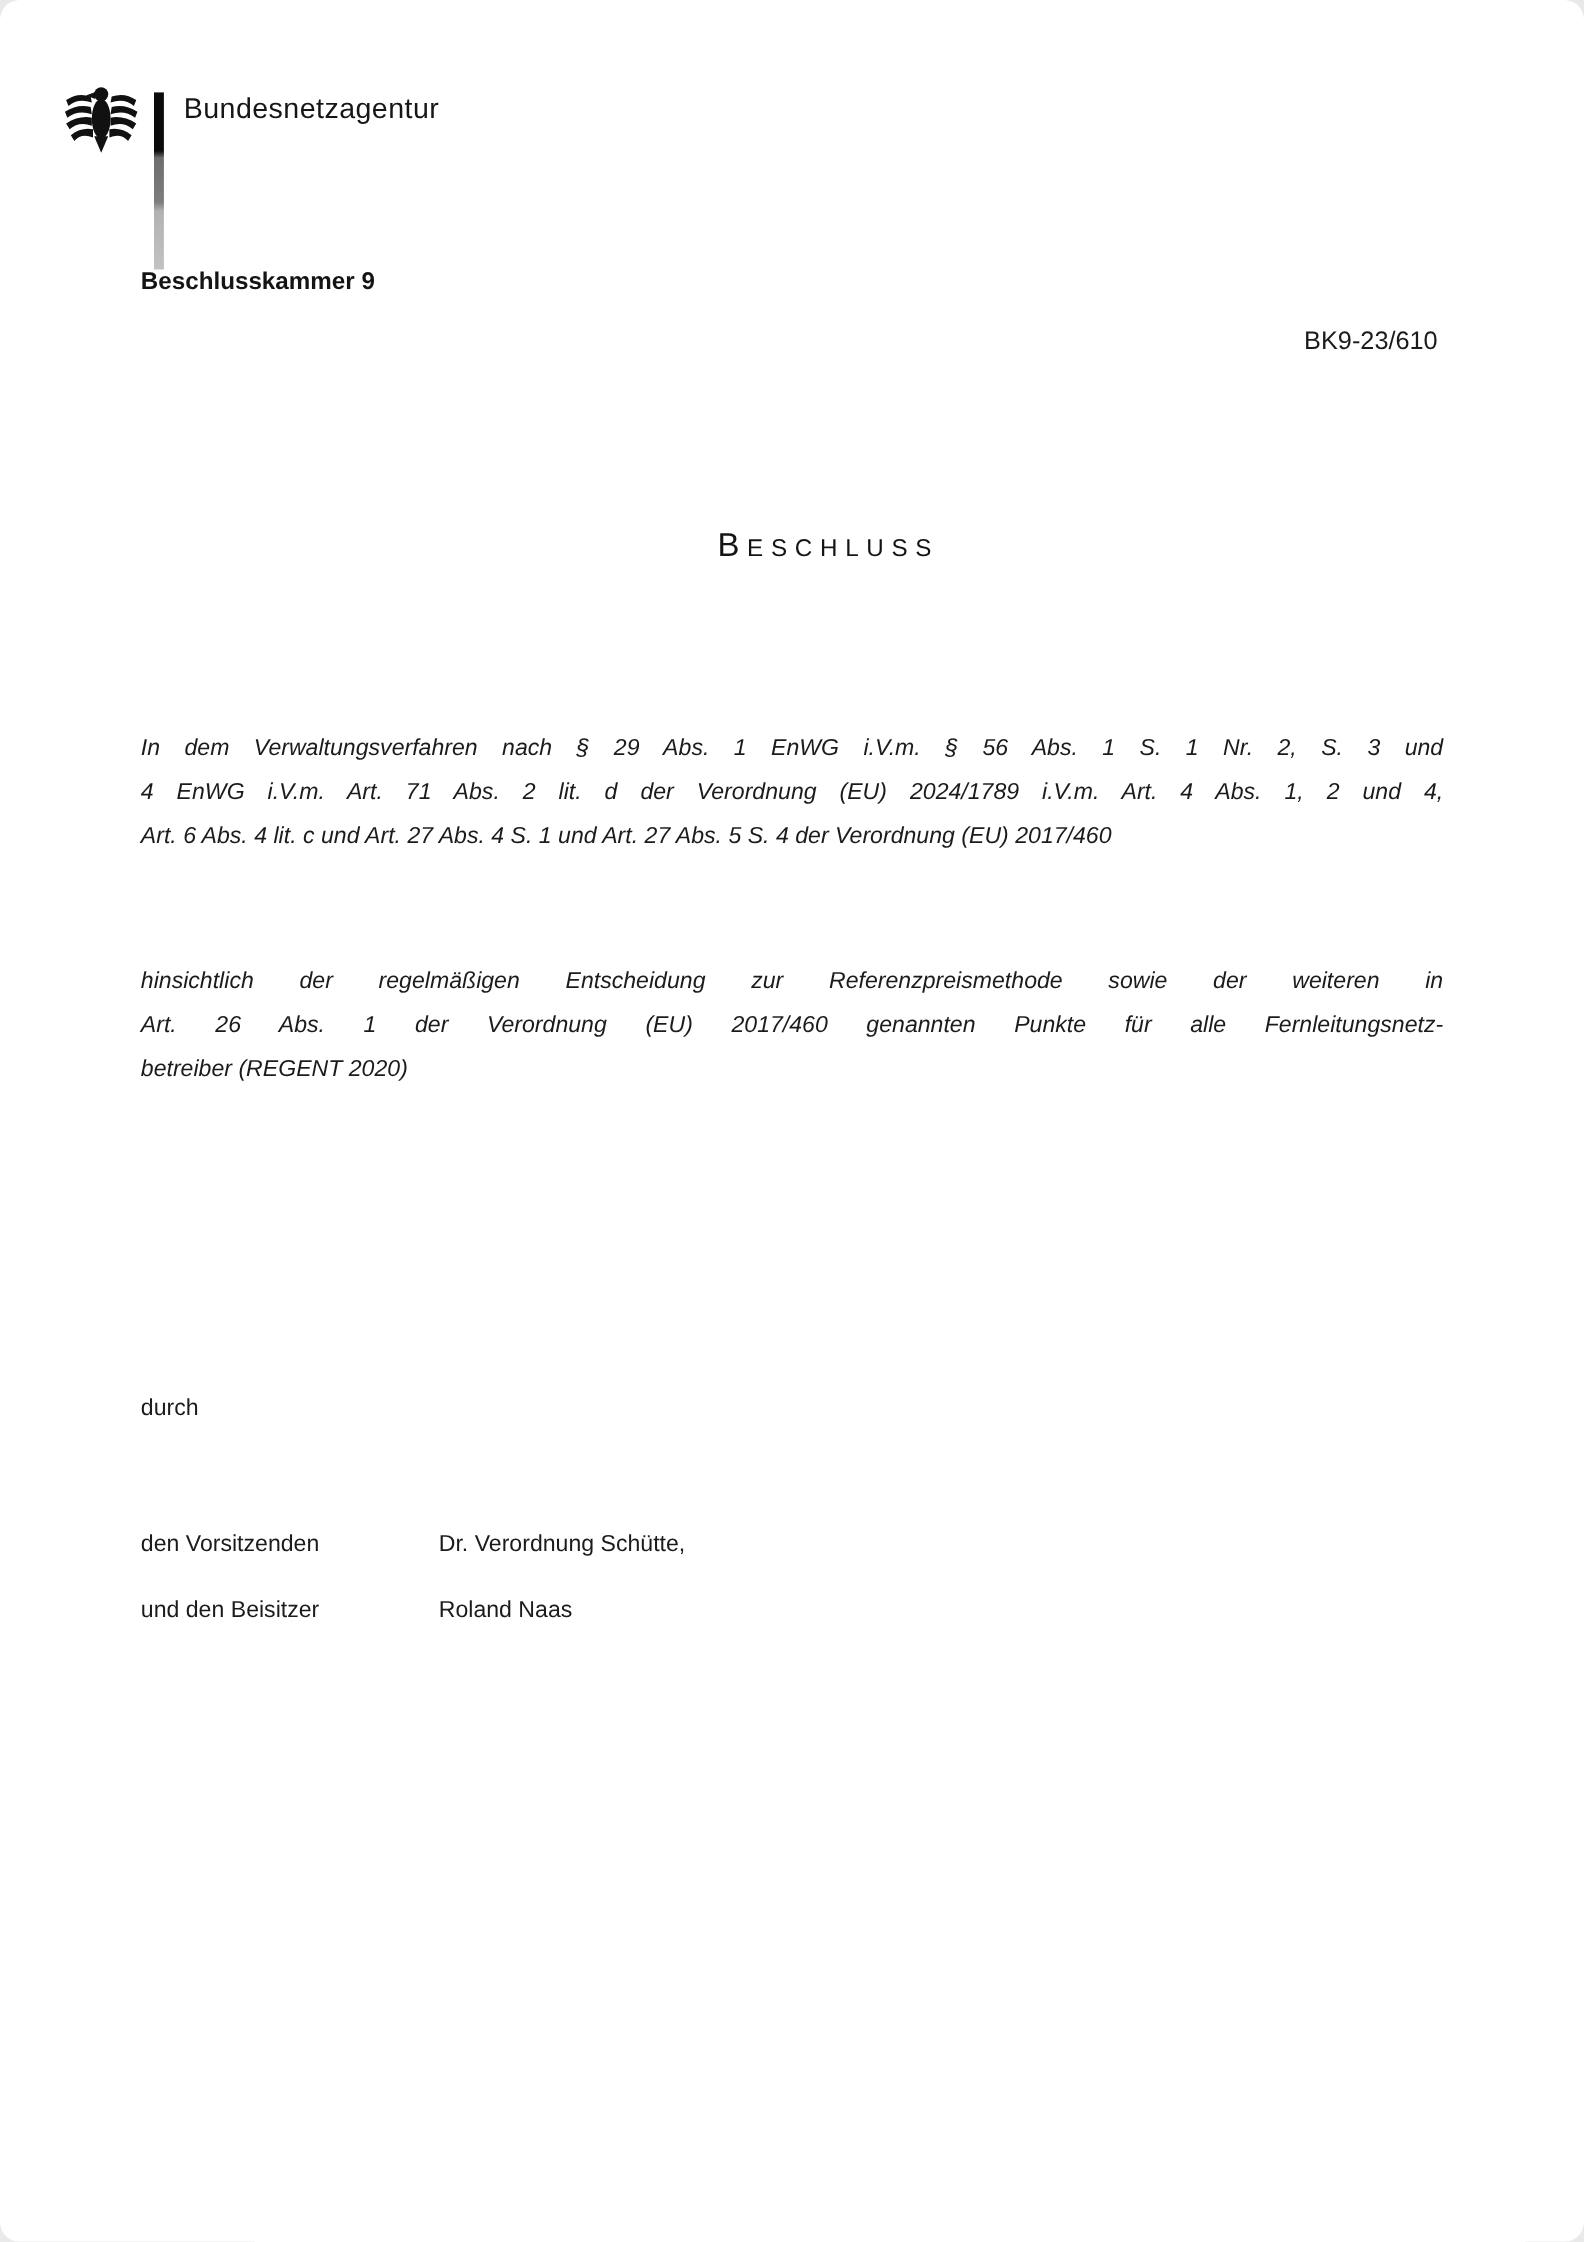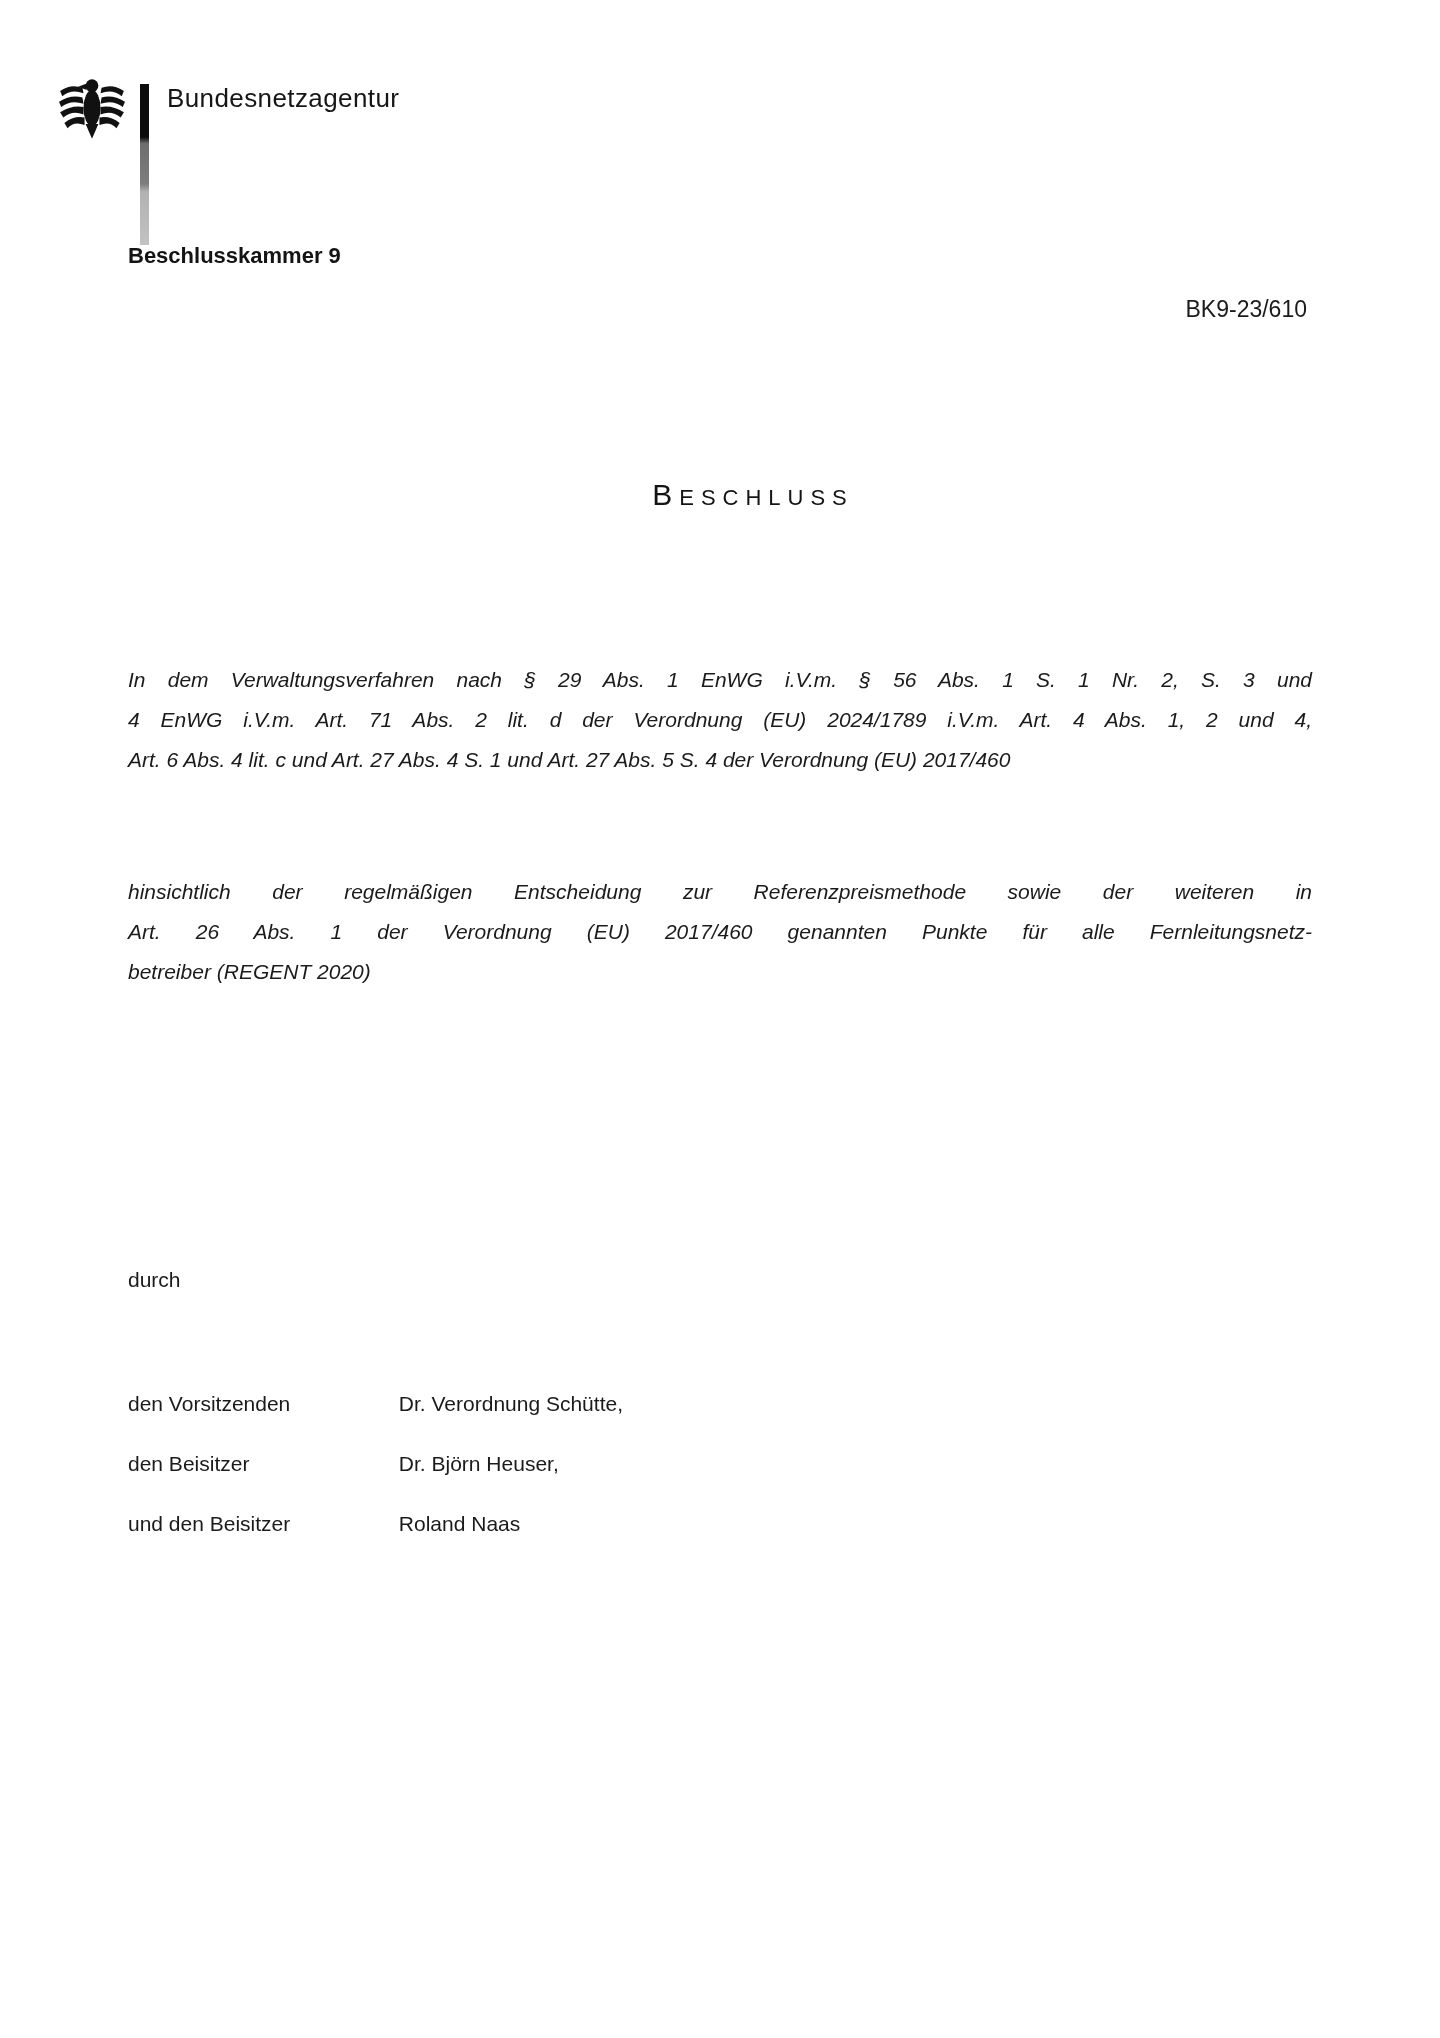--- a/index.html
+++ b/index.html
@@ -10,20 +10,21 @@
   }
   .page {
     position: relative;
     width: 1440px;
     height: 2038px;
     margin: 0 auto;
     background: #ffffff;
     font-family: "Liberation Sans", sans-serif;
     color: #1b1b1b;
     overflow: hidden;
+    border-radius: 18px;
   }
 
   
   .logo-eagle {
     position: absolute;
     left: 58px;
     top: 76px;
     width: 68px;
     height: 64px;
   }
@@ -167,22 +168,18 @@
 
 
   <div class="para p4">durch</div>
 
   <div class="panel">
     <div class="member-row">
       <span class="member-role">den Vorsitzenden</span>
       <span class="member-name">Dr. Verordnung Schütte,</span>
     </div>
     <div class="member-row">
-      <span class="member-role">den Beisitzer</span>
-      <span class="member-name">Dr. Björn Heuser,</span>
-    </div>
-    <div class="member-row">
       <span class="member-role">und den Beisitzer</span>
       <span class="member-name">Roland Naas</span>
     </div>
   </div>
 
 </div>
 
 </body></html>

